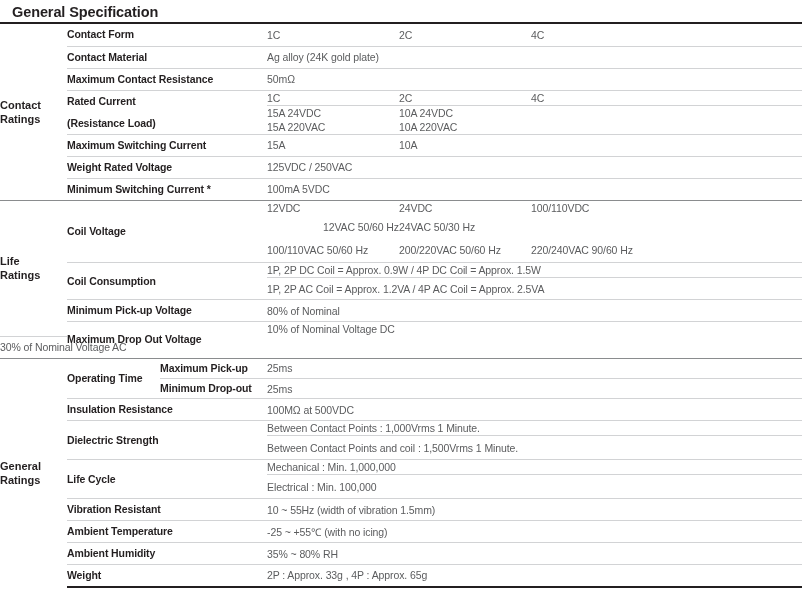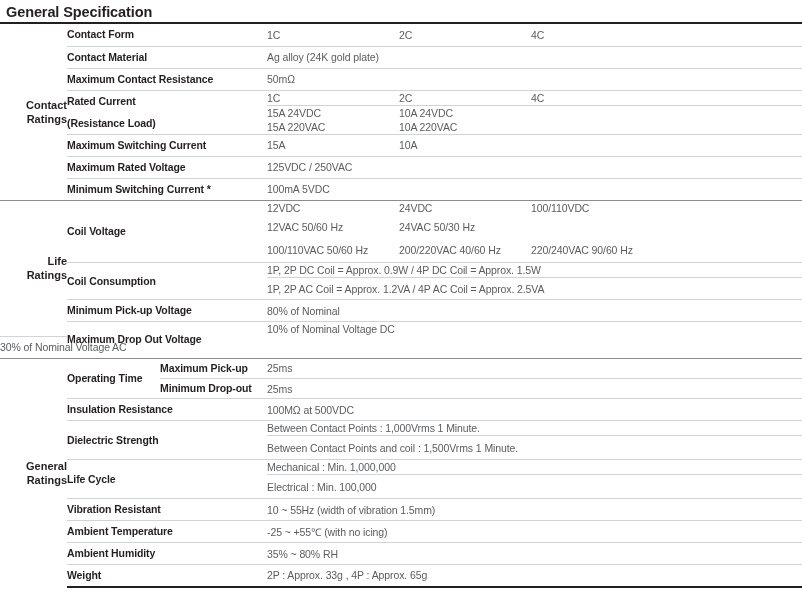--- a/index.html
+++ b/index.html
@@ -17,21 +17,21 @@
   }
 
   .page { position: relative; width: 802px; height: 611px; }
 
   
   .title {
     font-size: 14.5px;
     font-weight: bold;
     color: #231f20;
     letter-spacing: -0.1px;
-    padding: 3px 0 0 6px;
+    padding: 3px 0 0 12px;
     height: 22px;
     line-height: 19px;
   }
 
   
   table.spec {
     width: 802px;
     border-collapse: collapse;
     table-layout: fixed;
   }
@@ -59,21 +59,21 @@
   .rule-section td {
     border-top: 1px solid #8a8c8e;
     height: 0; font-size: 0; line-height: 0;
   }
 
   
   .sect {
     font-size: 11px;
     font-weight: bold;
     color: #231f20;
-    text-align: right;
+    text-align: left;
     padding-right: 9px;
     line-height: 14px;
     vertical-align: middle;
   }
   .lbl {
     font-size: 10.5px;
     font-weight: bold;
     color: #231f20;
     padding-left: 10px;
     line-height: 15px;
@@ -168,21 +168,21 @@
       <td class="val"></td>
     </tr>
 
     <tr class="datarow">
       <td class="lbl" colspan="2" style="height:22px;margin-top:45px;">Maximum Switching Current</td>
       <td class="val">15A</td>
       <td class="val" colspan="2">10A</td>
     </tr>
 
     <tr class="datarow">
-      <td class="lbl" colspan="2" style="height:22px;">Maximum Rated Voltage</td>
+      <td class="lbl" colspan="2" style="height:22px;">Weight Rated Voltage</td>
       <td class="val" colspan="3">125VDC / 250VAC</td>
     </tr>
 
     <tr class="datarow">
       <td class="lbl" colspan="2" style="height:22px;">Minimum Switching Current *</td>
       <td class="val" colspan="3">100mA 5VDC</td>
     </tr>
 
     <tr class="rule-section">
       <td colspan="6"></td>
@@ -192,27 +192,27 @@
       <td class="sect" rowspan="7">
         <div>Life</div>
         <div>Ratings</div>
       </td>
       <td class="lbl" colspan="2" rowspan="3" style="height:24px;">Coil Voltage</td>
       <td class="val">12VDC</td>
       <td class="val">24VDC</td>
       <td class="val">100/110VDC</td>
     </tr>
     <tr>
-      <td class="val" style="height:24px;">12VAC 50/60 Hz</td>
+      <td class="val" style="height:24px;text-align:right;">12VAC 50/60 Hz</td>
       <td class="val">24VAC 50/30 Hz</td>
       <td class="val"></td>
     </tr>
     <tr>
       <td class="val" style="height:24px;margin-top:48px;">100/110VAC 50/60 Hz</td>
-      <td class="val">200/220VAC 40/60 Hz</td>
+      <td class="val">200/220VAC 50/60 Hz</td>
       <td class="val">220/240VAC 90/60 Hz</td>
     </tr>
 
     <tr class="datarow">
       <td class="lbl" colspan="2" rowspan="2" style="height:22px;">Coil Consumption</td>
       <td class="val" colspan="3">1P, 2P DC Coil = Approx. 0.9W / 4P DC Coil = Approx. 1.5W</td>
     </tr>
     <tr class="subrow">
       <td class="val" colspan="3" style="height:22px;">1P, 2P AC Coil = Approx. 1.2VA / 4P AC Coil = Approx. 2.5VA</td>
     </tr>

